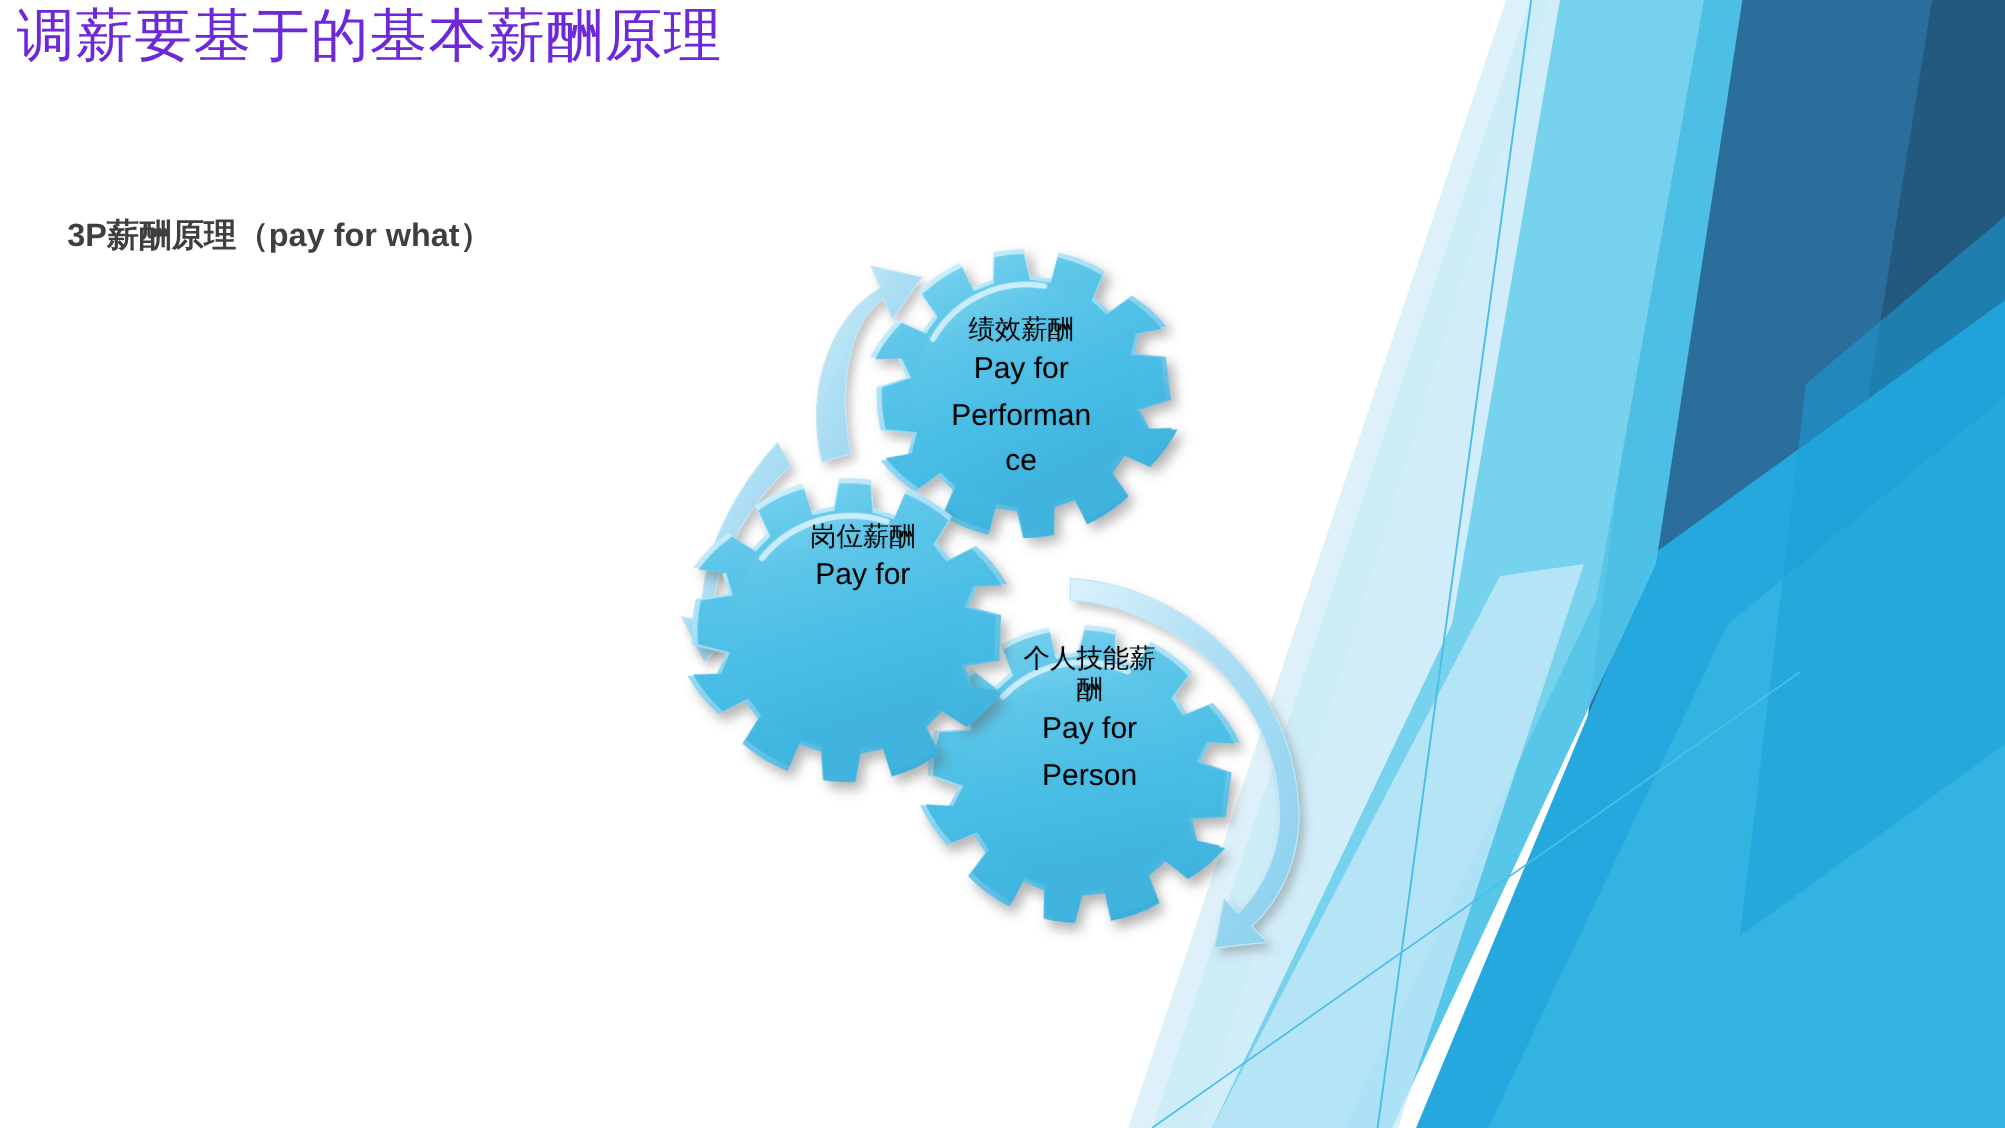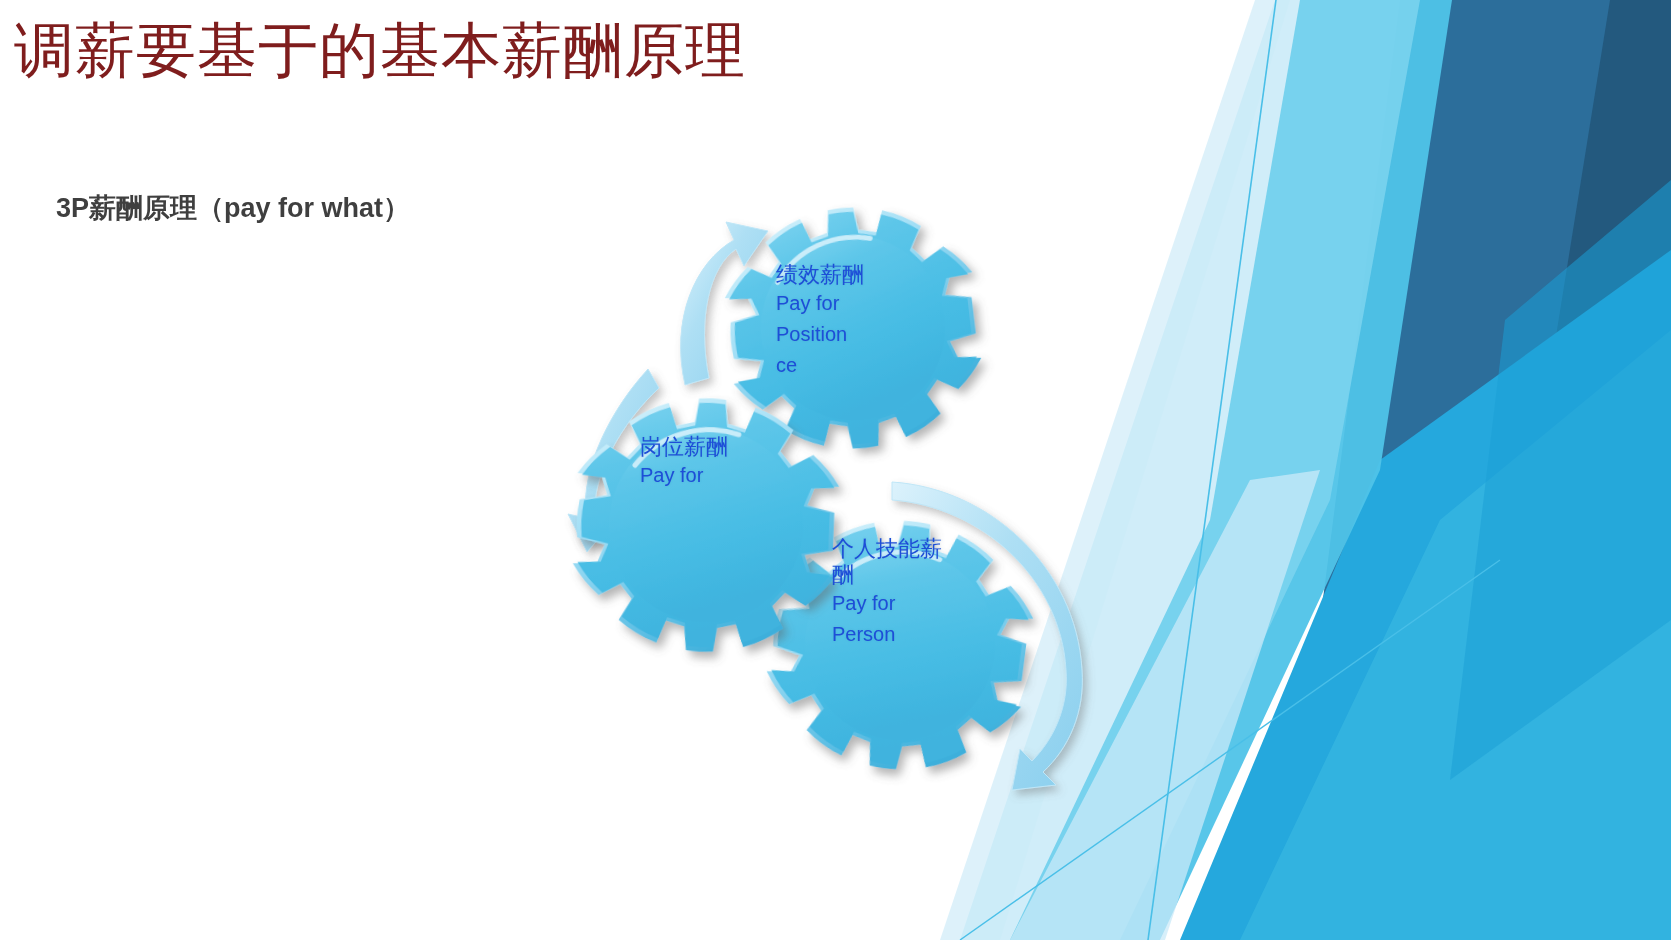--- a/index.html
+++ b/index.html
@@ -24,34 +24,34 @@
     inset: 0;
     width: 1671px;
     height: 940px;
     pointer-events: none;
   }
 
   
   #slide-title {
     position: absolute;
     left: 14px;
-    top: 15px;
+    top: 2px;
     font-family: "DejaVu Serif", "Liberation Serif", serif;
-    font-size: 60px;
+    font-size: 48px;
     line-height: 1.18;
     letter-spacing: 1px;
-    color: #7f1d1d;
+    color: #6d28d9;
     white-space: nowrap;
   }
 
   
   #slide-subtitle {
     position: absolute;
     left: 56px;
-    top: 190px;
+    top: 178px;
     font-family: "Liberation Sans", sans-serif;
     font-size: 27px;
     font-weight: bold;
     color: #3F3F3F;
     letter-spacing: 0px;
     white-space: nowrap;
   }
 
   
   #diagram {
@@ -62,32 +62,33 @@
     height: 620px;
   }
   #diagram-svg {
     position: absolute;
     left: 0;
     top: 0;
   }
 
   .gear-label {
     position: absolute;
-    color: #1d4ed8;
+    text-align: center;
+    color: #000000;
     font-family: "Liberation Sans", sans-serif;
     pointer-events: none;
     text-shadow: 0 0 2px rgba(60,140,175,0.35);
   }
   .gear-label .cn {
     font-size: 22px;
     line-height: 1.18;
     display: block;
   }
   .gear-label .en {
-    font-size: 20px;
+    font-size: 25px;
     line-height: 1.55;
     display: block;
   }
 
   
   #gear1-label {
     left: 256px;  top:  62px;  width: 150px;
   }
   
   #gear2-label {
@@ -229,21 +230,21 @@
         <use href="#gearShape" fill="url(#gearRim)"></use>
         <use href="#gearShape" fill="url(#gearGrad)" transform="scale(0.965)"></use>
         <circle cx="0" cy="0" r="97" fill="url(#gearGrad)"></circle>
         <path d="M -74 -56 A 95 95 0 0 1 28 -92" fill="none" stroke="#D9F2FC" stroke-width="5" stroke-linecap="round" opacity="0.85"></path>
       </g>
     </svg>
 
     <div class="gear-label" id="gear1-label">
       <span class="cn">绩效薪酬</span>
       <span class="en">Pay for</span>
-      <span class="en">Position</span>
+      <span class="en">Performan</span>
       <span class="en">ce</span>
     </div>
 
     <div class="gear-label" id="gear2-label">
       <span class="cn">岗位薪酬</span>
       <span class="en">Pay for</span>
     </div>
 
     <div class="gear-label" id="gear3-label">
       <span class="cn">个人技能薪</span>

